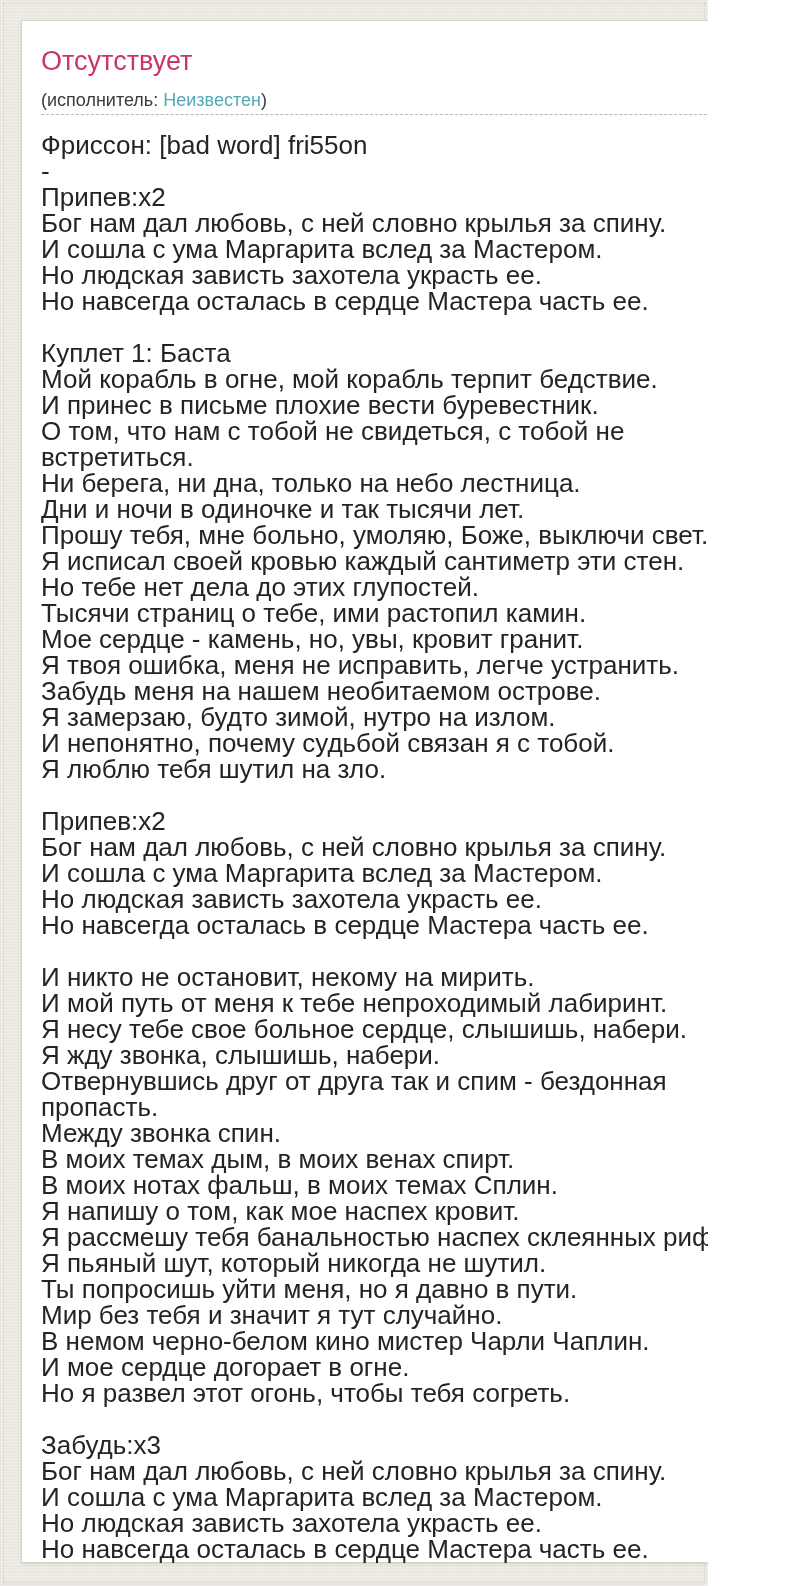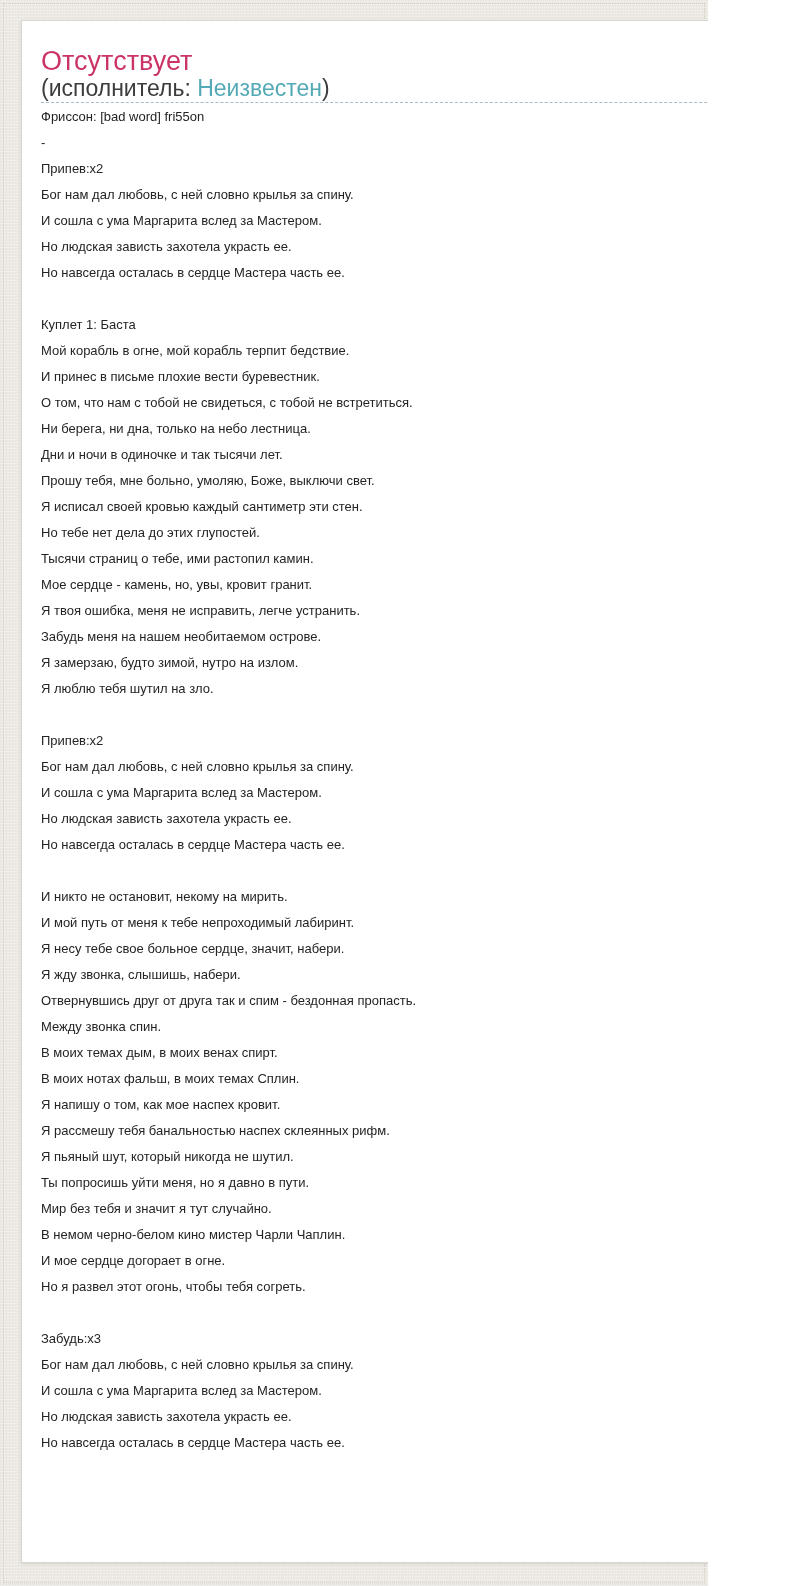--- a/index.html
+++ b/index.html
@@ -46,36 +46,37 @@
   .song-title{
     display:inline-block;
     font-size:27px;
     line-height:32px;
     font-weight:400;
     color:var(--title-pink);
     text-decoration:none;
     cursor:pointer;
   }
   .artist-row{
-    font-size:23px;
+    font-size:18px;
     line-height:22px;
     color:#3c3c3c;
+    margin-top:12px;
   }
   .artist-link{
     color:var(--artist-teal);
     text-decoration:none;
     cursor:pointer;
   }
   .separator{
     border-bottom:1px dashed var(--separator-blue);
     margin-top:3px;
   }
   .lyrics{
-    margin-top:1px;
-    font-size:13px;
+    margin-top:17px;
+    font-size:26px;
     line-height:26px;
     color:var(--text-color);
   }
   .lyric-line{min-height:26px;white-space:pre-wrap;}
 </style>
 </head>
 <body>
 
 <div class="page">
   <div class="stitch-frame"></div>
@@ -104,31 +105,32 @@
         <div class="lyric-line">Ни берега, ни дна, только на небо лестница.</div>
         <div class="lyric-line">Дни и ночи в одиночке и так тысячи лет.</div>
         <div class="lyric-line">Прошу тебя, мне больно, умоляю, Боже, выключи свет.</div>
         <div class="lyric-line">Я исписал своей кровью каждый сантиметр эти стен.</div>
         <div class="lyric-line">Но тебе нет дела до этих глупостей.</div>
         <div class="lyric-line">Тысячи страниц о тебе, ими растопил камин.</div>
         <div class="lyric-line">Мое сердце - камень, но, увы, кровит гранит.</div>
         <div class="lyric-line">Я твоя ошибка, меня не исправить, легче устранить.</div>
         <div class="lyric-line">Забудь меня на нашем необитаемом острове.</div>
         <div class="lyric-line">Я замерзаю, будто зимой, нутро на излом.</div>
+        <div class="lyric-line">И непонятно, почему судьбой связан я с тобой.</div>
         <div class="lyric-line">Я люблю тебя шутил на зло.</div>
         <div class="lyric-line">&nbsp;</div>
         <div class="lyric-line">Припев:x2</div>
         <div class="lyric-line">Бог нам дал любовь, с ней словно крылья за спину.</div>
         <div class="lyric-line">И сошла с ума Маргарита вслед за Мастером.</div>
         <div class="lyric-line">Но людская зависть захотела украсть ее.</div>
         <div class="lyric-line">Но навсегда осталась в сердце Мастера часть ее.</div>
         <div class="lyric-line">&nbsp;</div>
         <div class="lyric-line">И никто не остановит, некому на мирить.</div>
         <div class="lyric-line">И мой путь от меня к тебе непроходимый лабиринт.</div>
-        <div class="lyric-line">Я несу тебе свое больное сердце, значит, набери.</div>
+        <div class="lyric-line">Я несу тебе свое больное сердце, слышишь, набери.</div>
         <div class="lyric-line">Я жду звонка, слышишь, набери.</div>
         <div class="lyric-line">Отвернувшись друг от друга так и спим - бездонная пропасть.</div>
         <div class="lyric-line">Между звонка спин.</div>
         <div class="lyric-line">В моих темах дым, в моих венах спирт.</div>
         <div class="lyric-line">В моих нотах фальш, в моих темах Сплин.</div>
         <div class="lyric-line">Я напишу о том, как мое наспех кровит.</div>
         <div class="lyric-line">Я рассмешу тебя банальностью наспех склеянных рифм.</div>
         <div class="lyric-line">Я пьяный шут, который никогда не шутил.</div>
         <div class="lyric-line">Ты попросишь уйти меня, но я давно в пути.</div>
         <div class="lyric-line">Мир без тебя и значит я тут случайно.</div>

